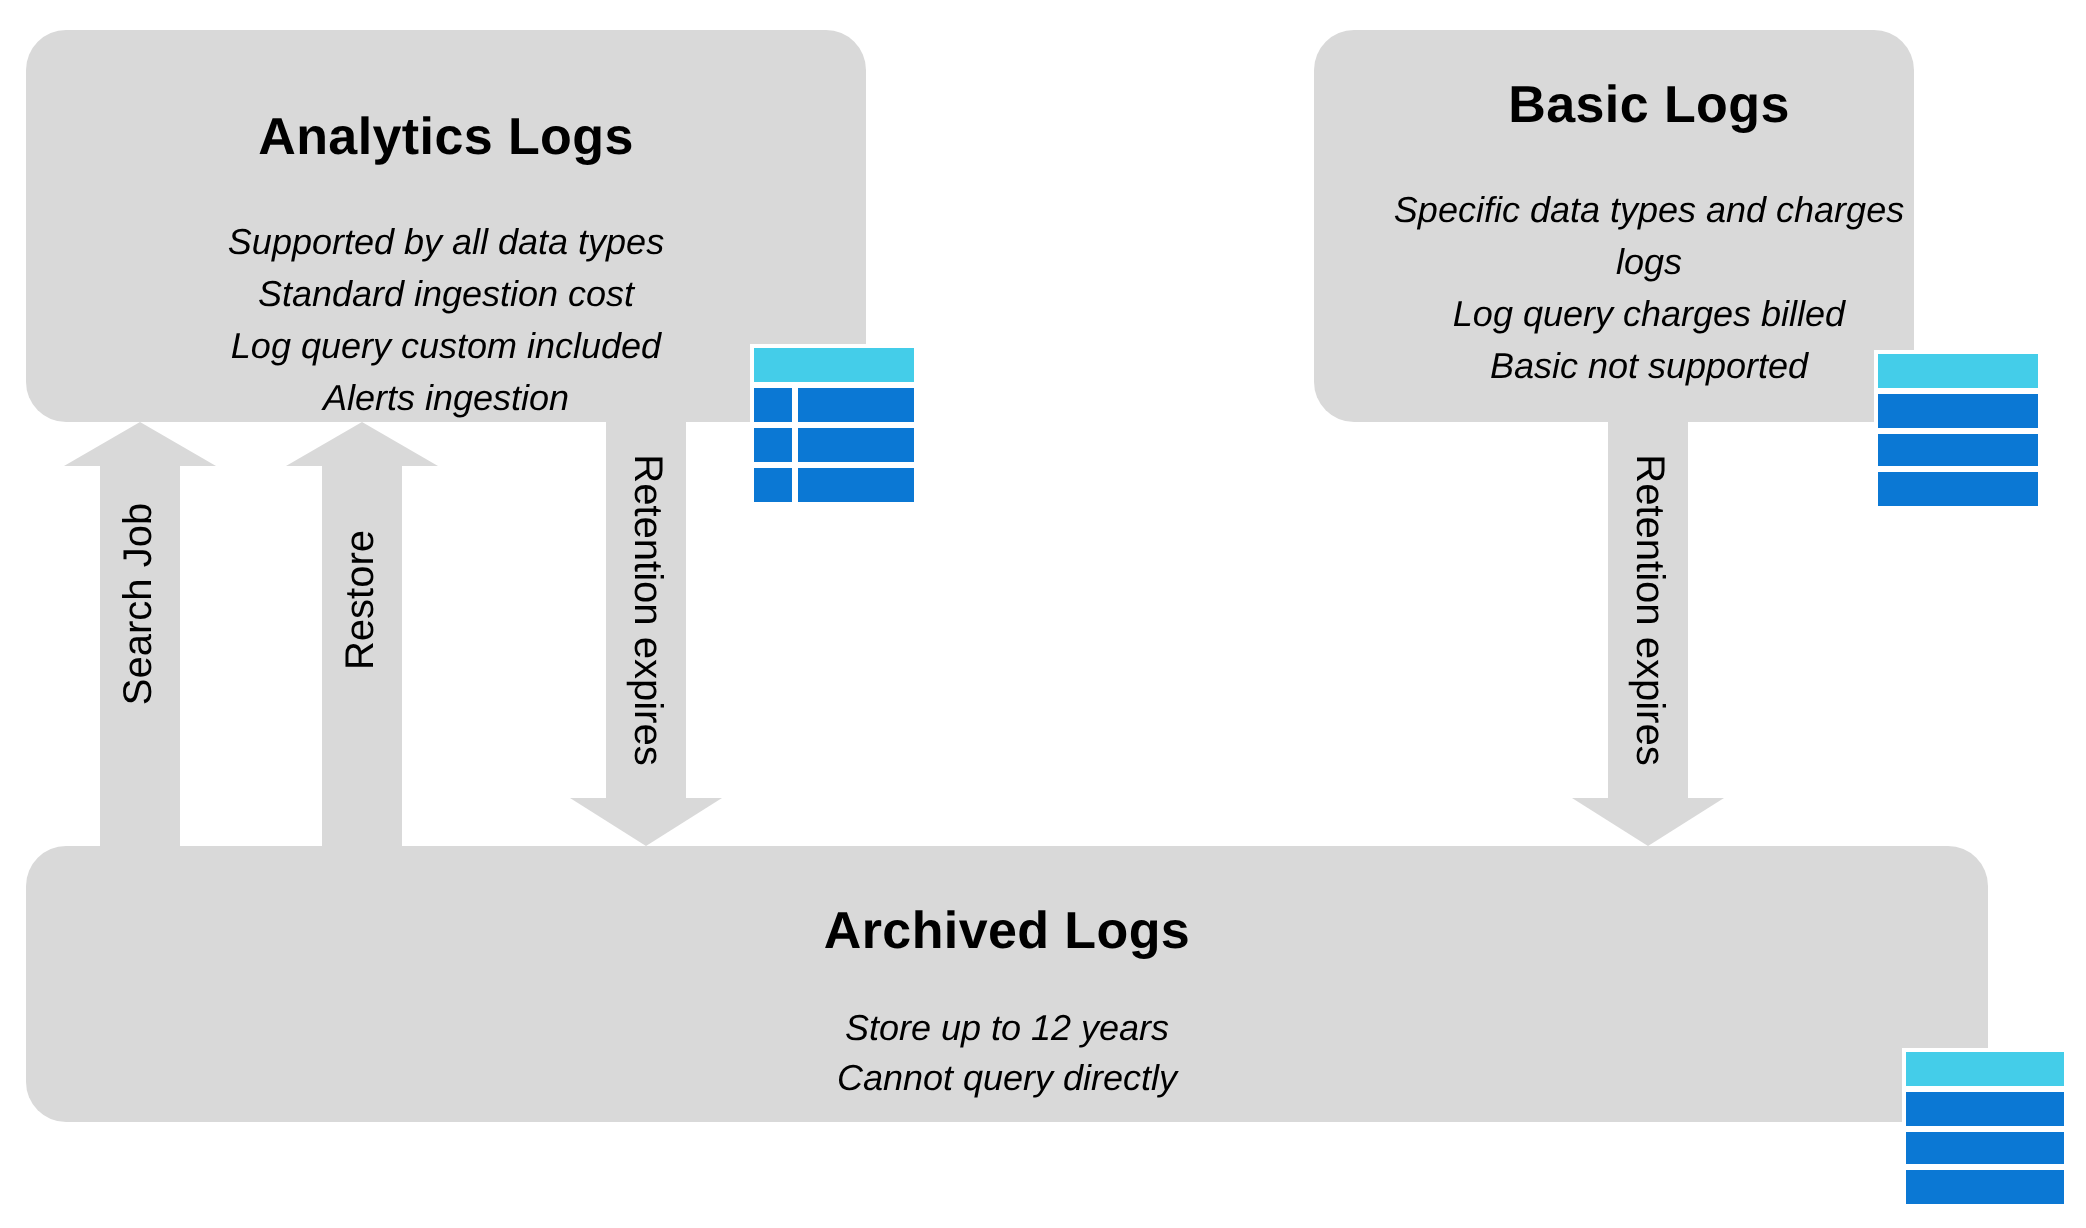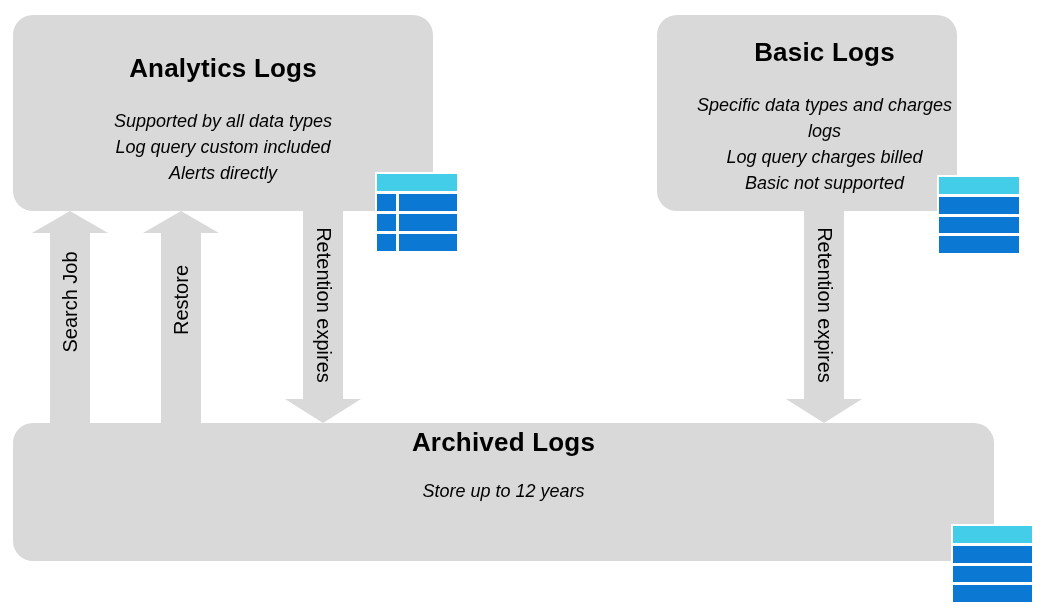--- a/index.html
+++ b/index.html
@@ -33,21 +33,21 @@
     line-height:30px;
     letter-spacing:0.2px;
   }
   .box-lines{
     font-size:18px;
     line-height:26px;
     font-style:italic;
   }
   #analytics-box{left:13px;top:15px;width:420px;height:196px;padding-top:38px;}
   #basic-box{left:657px;top:15px;width:300px;height:196px;padding-top:22px;padding-left:35px;}
-  #archived-box{left:13px;top:423px;width:981px;height:138px;padding-top:4px;}
+  #archived-box{left:13px;top:423px;width:981px;height:138px;padding-top:27px;}
   #analytics-box .box-lines,#basic-box .box-lines{margin-top:25px;}
   #archived-box .box-lines{margin-top:22px;line-height:25px;}
 
   
   .shaft{position:absolute;background:var(--box-gray);z-index:0;}
   .head-up{
     position:absolute;width:0;height:0;z-index:0;
     border-left:38px solid transparent;
     border-right:38px solid transparent;
     border-bottom:22px solid var(--box-gray);
@@ -103,38 +103,40 @@
 </style>
 </head>
 <body>
 
 <div class="canvas">
 
   <div class="box" id="analytics-box">
     <div class="box-title">Analytics Logs</div>
     <div class="box-lines">
       <div>Supported by all data types</div>
+      <div>Standard ingestion cost</div>
       <div>Log query custom included</div>
-      <div>Alerts directly</div>
+      <div>Alerts ingestion</div>
     </div>
   </div>
 
   <div class="box" id="basic-box">
     <div class="box-title">Basic Logs</div>
     <div class="box-lines">
       <div>Specific data types and charges logs</div>
       <div>Log query charges billed</div>
       <div>Basic not supported</div>
     </div>
   </div>
 
   <div class="box" id="archived-box">
     <div class="box-title">Archived Logs</div>
     <div class="box-lines">
       <div>Store up to 12 years</div>
+      <div>Cannot query directly</div>
     </div>
   </div>
 
   <div class="head-up" id="search-job-head"></div>
   <div class="shaft" id="search-job-shaft"></div>
   <div class="vlabel up" id="search-job-label">Search Job</div>
 
   <div class="head-up" id="restore-head"></div>
   <div class="shaft" id="restore-shaft"></div>
   <div class="vlabel up" id="restore-label">Restore</div>

